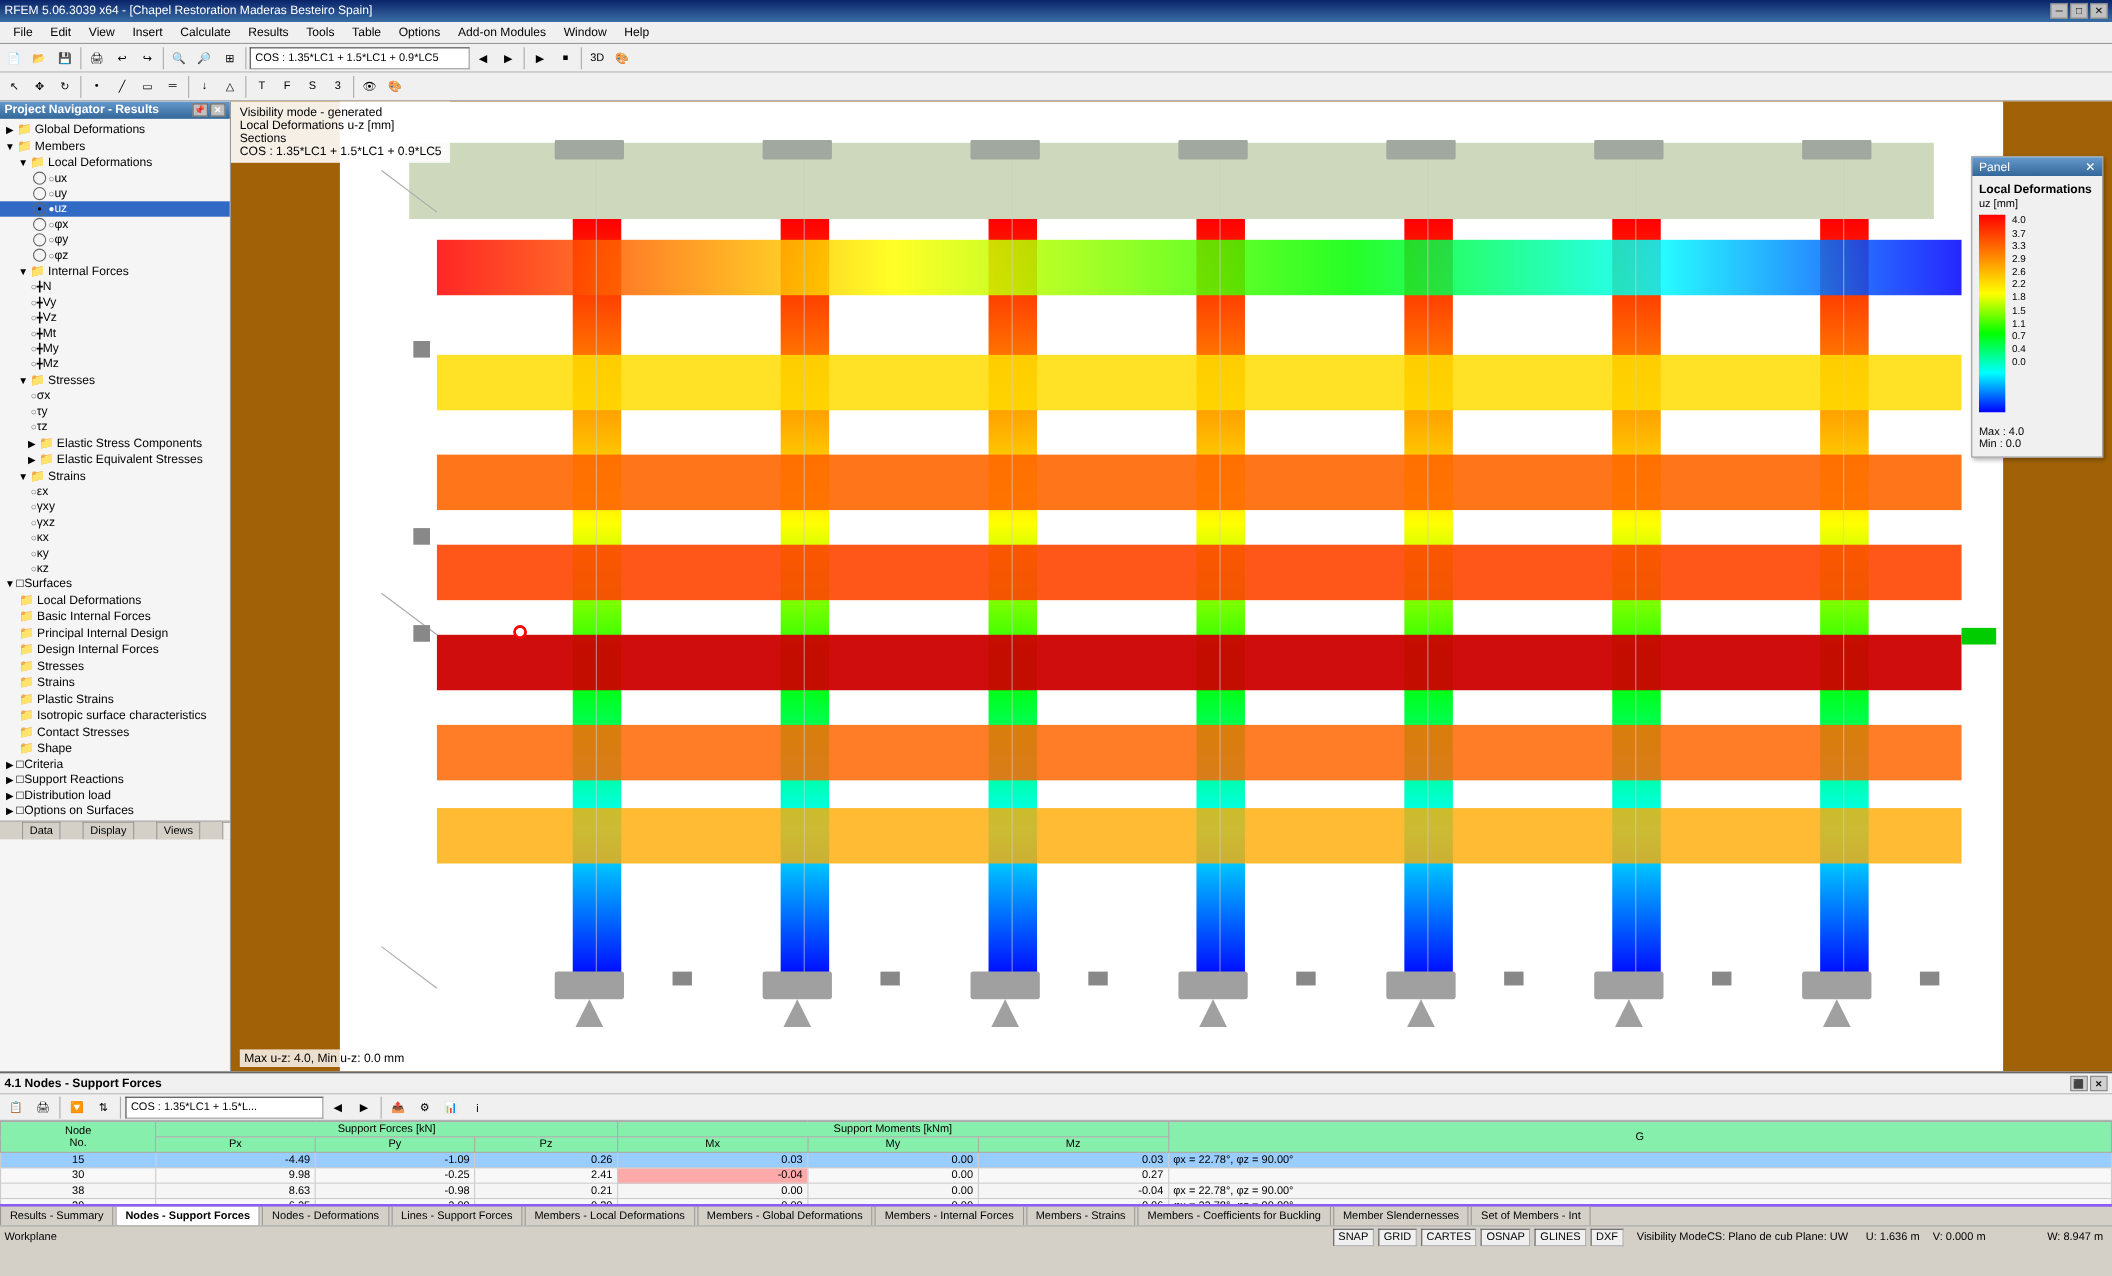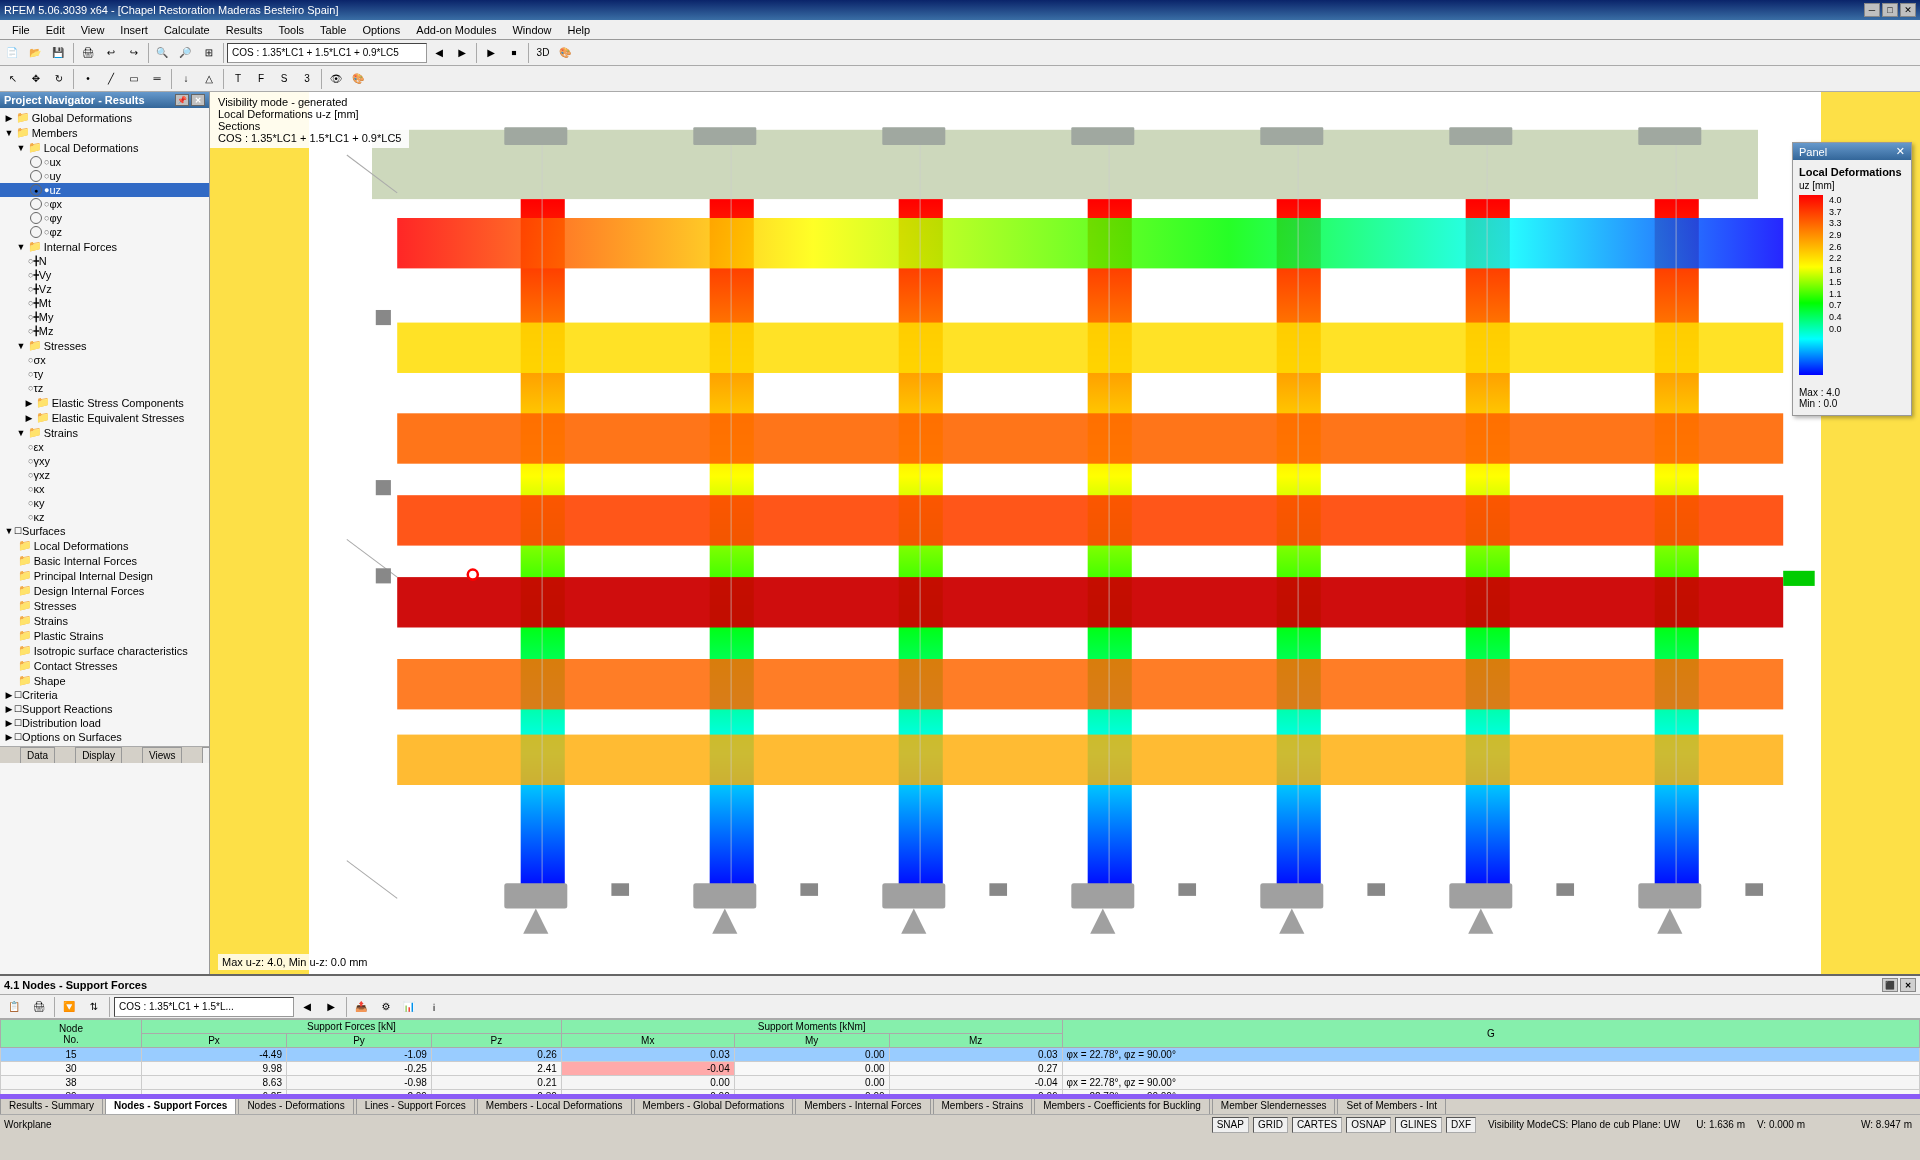--- a/index.html
+++ b/index.html
@@ -213,21 +213,21 @@
       display: flex;
       align-items: center;
     }
 
     
     #bottom-tabs {
       height: 20px;
       background: #d4d0c8;
       display: flex;
       align-items: flex-end;
-      border-top: 5px solid #8b5cf6;
+      border-top: 3px solid #8b5cf6;
       overflow-x: auto;
       white-space: nowrap;
     }
     .btab {
       height: 18px;
       padding: 1px 8px;
       border: 1px solid #999;
       border-bottom: none;
       background: #d4d0c8;
       cursor: pointer;
@@ -569,21 +569,21 @@
       </div>
 
       <div id="left-bottom-tabs">
         <div class="left-tab">Data</div>
         <div class="left-tab">Display</div>
         <div class="left-tab">Views</div>
         <div class="left-tab active">Results</div>
       </div>
     </div>
 
-    <div id="main-canvas" style="flex:1; position:relative; background:#fde047; overflow:hidden;">
+    <div id="main-canvas" style="flex:1; position:relative; background:#a16207; overflow:hidden;">
 
       <div id="canvas-header">
         <div>Visibility mode - generated</div>
         <div>Local Deformations u-z [mm]</div>
         <div>Sections</div>
         <div>COS : 1.35*LC1 + 1.5*LC1 + 0.9*LC5</div>
       </div>
 
       <svg id="svg-canvas" viewBox="0 0 1200 700" preserveAspectRatio="xMidYMid meet" style="position:absolute;top:0;left:0;width:100%;height:100%;">
         <defs>

